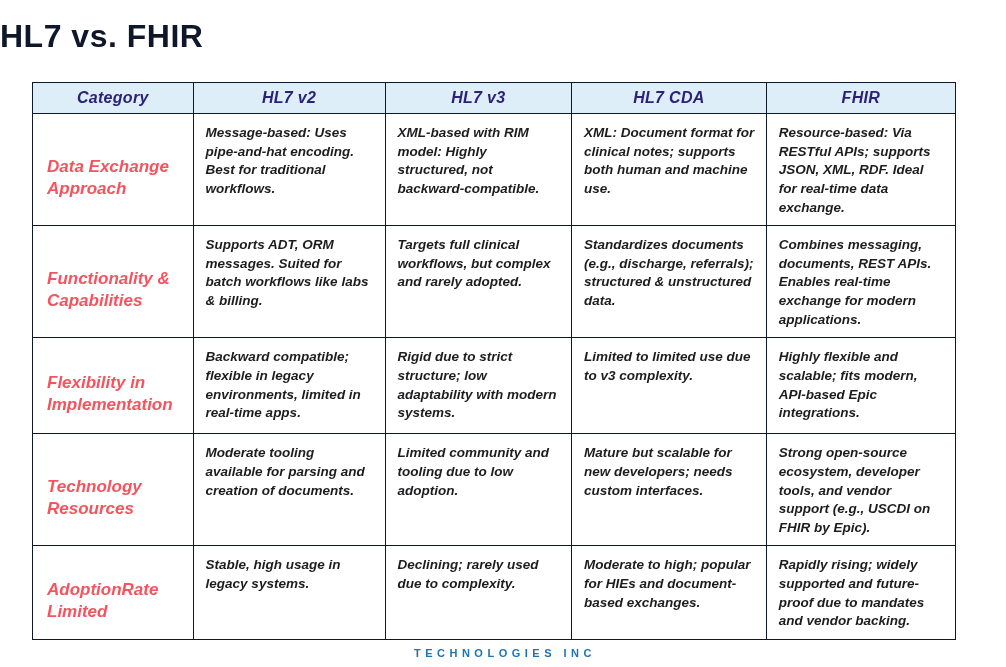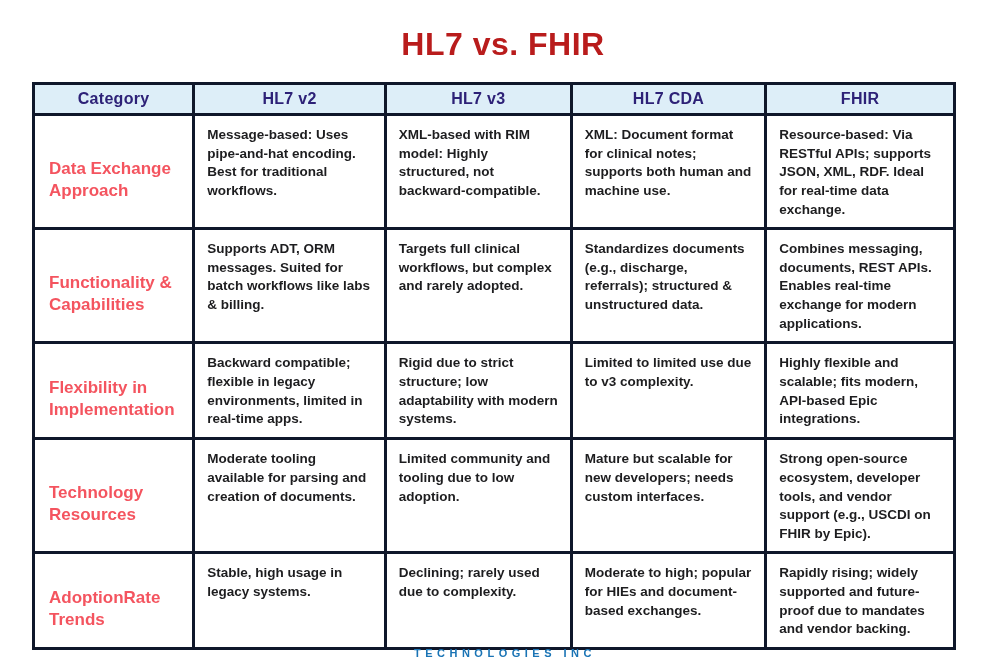--- a/index.html
+++ b/index.html
@@ -6,33 +6,32 @@
   html,body { background:#ffffff; }
   .page {
     position:relative;
     width:1006px; height:667px;
     background:#ffffff;
     font-family:"Liberation Sans", sans-serif;
     overflow:hidden;
   }
   .page-title {
     position:absolute; top:18px; left:0; width:100%;
-    text-align:center;
     font-size:32px; font-weight:800; letter-spacing:0.5px;
-    color:#b91c1c;
-    margin-top:8px;
+    color:#0f172a;
   }
   .table-wrap {
     position:absolute; left:32px; top:82px; width:924px;
   }
   table.compare {
     width:100%; border-collapse:collapse; table-layout:fixed;
   }
   table.compare th, table.compare td {
-    border:3px solid #0f172a;
+    border:1px solid #0f172a;
+    font-style:italic;
   }
   th.col-head {
     background:#ddeef8;
     color:#2d2177;
     font-size:16px; font-weight:800;
     height:31px; text-align:center;
     letter-spacing:0.3px;
   }
   td.category-cell {
     vertical-align:middle;
@@ -122,21 +121,21 @@
           <td class="body-cell">Highly flexible and scalable; fits modern, API-based Epic integrations.</td>
         </tr>
         <tr class="r4">
           <td class="category-cell">Technology Resources</td>
           <td class="body-cell">Moderate tooling available for parsing and creation of documents.</td>
           <td class="body-cell">Limited community and tooling due to low adoption.</td>
           <td class="body-cell">Mature but scalable for new developers; needs custom interfaces.</td>
           <td class="body-cell">Strong open-source ecosystem, developer tools, and vendor support (e.g., USCDI on FHIR by Epic).</td>
         </tr>
         <tr class="r5">
-          <td class="category-cell">AdoptionRate Trends</td>
+          <td class="category-cell">AdoptionRate Limited</td>
           <td class="body-cell">Stable, high usage in legacy systems.</td>
           <td class="body-cell">Declining; rarely used due to complexity.</td>
           <td class="body-cell">Moderate to high; popular for HIEs and document-based exchanges.</td>
           <td class="body-cell">Rapidly rising; widely supported and future-proof due to mandates and vendor backing.</td>
         </tr>
       </tbody>
     </table>
   </div>
 
   <div class="logo">

